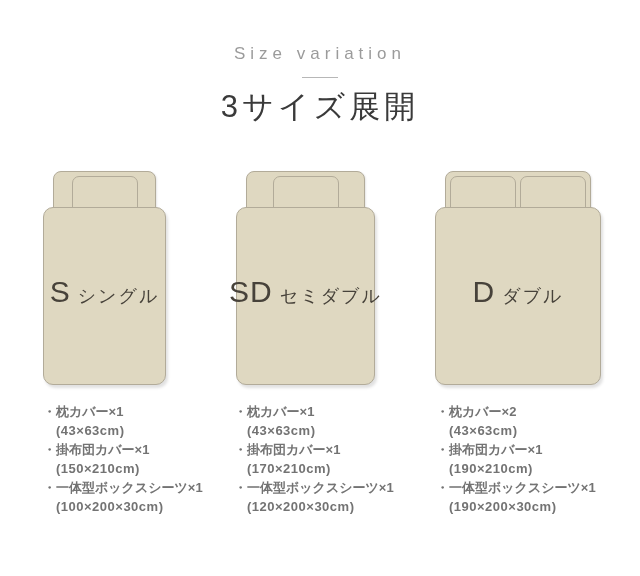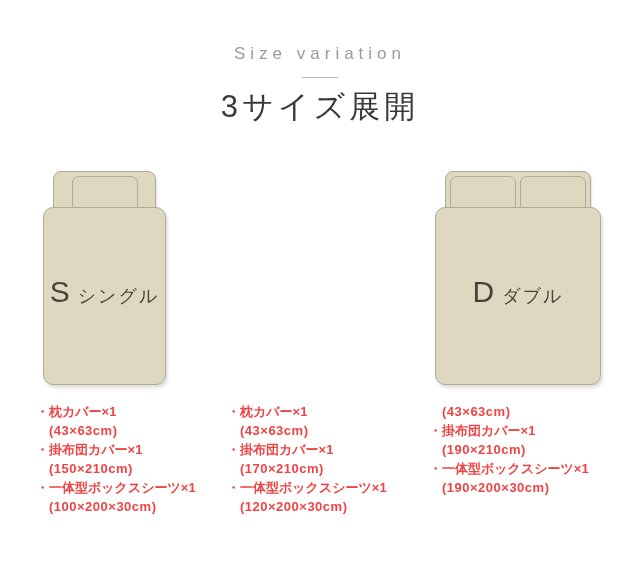--- a/index.html
+++ b/index.html
@@ -66,22 +66,23 @@
     display:flex;align-items:baseline;gap:7px;
     color:#47423a;
     margin-top:-8px;
     white-space:nowrap;
   }
   .size-code{font-size:30px;font-weight:300;letter-spacing:1px;}
   .size-name{font-size:18px;font-weight:300;letter-spacing:2px;}
   
   .spec-list{
     position:absolute;top:402px;
-    font-size:13px;color:#ef4444;
+    font-size:13px;color:#737373;
     line-height:19px;
+    margin-left:7px;
   }
   .list-s {left:36px;}
   .list-sd{left:227px;}
   .list-d {left:429px;}
   .spec-item-label{font-weight:700;white-space:nowrap;}
   .spec-item-size{font-weight:600;padding-left:13px;white-space:nowrap;letter-spacing:0.5px;}
 </style>
 </head>
 <body>
 
@@ -95,20 +96,30 @@
     <div class="mattress"></div>
     <div class="pillow pillow-center"></div>
     <div class="duvet">
       <div class="size-label">
         <span class="size-code">S</span>
         <span class="size-name">シングル</span>
       </div>
     </div>
   </div>
 
+  <div class="bed bed-sd">
+    <div class="mattress"></div>
+    <div class="pillow pillow-center"></div>
+    <div class="duvet">
+      <div class="size-label">
+        <span class="size-code">SD</span>
+        <span class="size-name">セミダブル</span>
+      </div>
+    </div>
+  </div>
 
   <div class="bed bed-d">
     <div class="mattress"></div>
     <div class="pillow pillow-left"></div>
     <div class="pillow pillow-right"></div>
     <div class="duvet">
       <div class="size-label">
         <span class="size-code">D</span>
         <span class="size-name">ダブル</span>
       </div>
@@ -140,20 +151,21 @@
       <div class="spec-item-size">(170×210cm)</div>
     </div>
     <div>
       <div class="spec-item-label">・一体型ボックスシーツ×1</div>
       <div class="spec-item-size">(120×200×30cm)</div>
     </div>
   </div>
 
   <div class="spec-list list-d">
     <div>
+      <div class="spec-item-label">・枕カバー×2</div>
       <div class="spec-item-size">(43×63cm)</div>
     </div>
     <div>
       <div class="spec-item-label">・掛布団カバー×1</div>
       <div class="spec-item-size">(190×210cm)</div>
     </div>
     <div>
       <div class="spec-item-label">・一体型ボックスシーツ×1</div>
       <div class="spec-item-size">(190×200×30cm)</div>
     </div>

